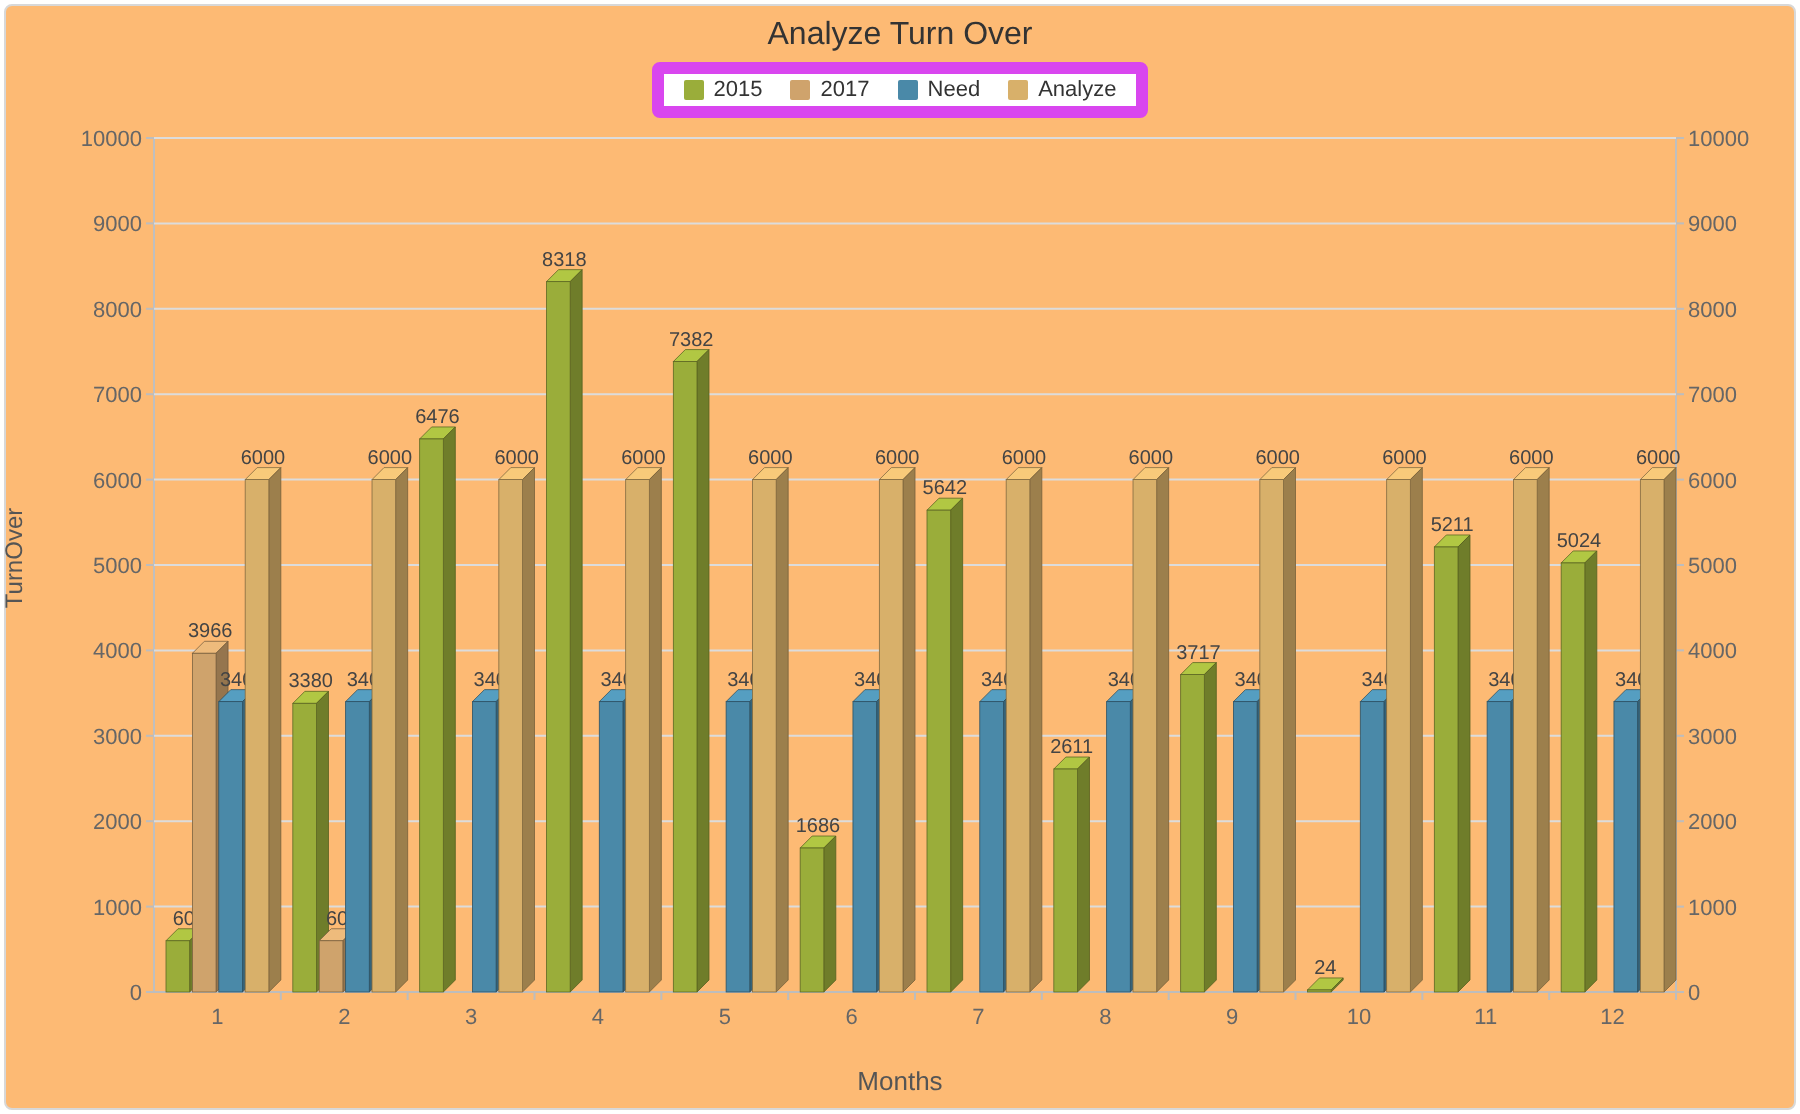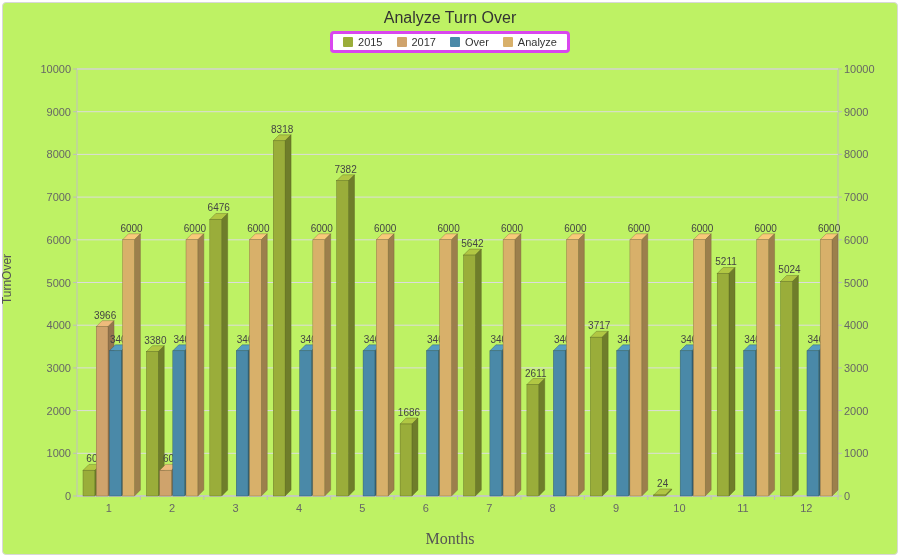--- a/index.html
+++ b/index.html
@@ -9,36 +9,36 @@
     height: 557px;
     font-family: Arial, Helvetica, sans-serif;
     background: #ffffff;
   }
   .chart-container {
     width: 896px;
     height: 553px;
     margin: 2px;
     border: 1px solid #d8d8d8;
     border-radius: 4px;
-    background: #bef264;
+    background: #fdba74;
     position: relative;
     box-sizing: border-box;
   }
   .title {
     text-align: center;
     font-size: 16px;
     color: #333;
     padding-top: 6px;
     padding-bottom: 4px;
   }
   .legend {
     display: flex;
     justify-content: space-between;
     gap: 14px;
-    border: 3px solid #d946ef;
+    border: 6px solid #d946ef;
     border-radius: 4px;
     width: fit-content;
     margin: 0 auto 4px auto;
     padding: 2px 10px;
     font-size: 11px;
     color: #333;
     background: #fff;
   }
   .legend-item {
     display: flex;
@@ -66,23 +66,22 @@
     transform: translate(-50%, -50%) rotate(-90deg);
     font-size: 12px;
     color: #555;
     white-space: nowrap;
   }
   .xlabel {
     position: absolute;
     left: 50%;
     bottom: 6px;
     transform: translateX(-50%);
-    font-size: 16px;
+    font-size: 13px;
     color: #555;
-    font-family: Liberation Serif, serif;
   }
   svg { display: block; }
   .axis-text { font-size: 11px; fill: #666; }
   .grid-line { stroke: #dcdcdc; stroke-width: 1; }
   .axis-line { stroke: #bdbdbd; stroke-width: 1; }
   .plot-border { stroke: #bfbfbf; stroke-width: 1; fill: none; }
   .dlabel { font-size: 10px; fill: #444; }
 </style>
 </head>
 <body>
@@ -94,21 +93,21 @@
     <div class="legend-item">
       <span class="legend-swatch" style="background:#9aad3a"></span>
       <span>2015</span>
     </div>
     <div class="legend-item">
       <span class="legend-swatch" style="background:#cfa36c"></span>
       <span>2017</span>
     </div>
     <div class="legend-item">
       <span class="legend-swatch" style="background:#4a89a8"></span>
-      <span>Over</span>
+      <span>Need</span>
     </div>
     <div class="legend-item">
       <span class="legend-swatch" style="background:#d8b06a"></span>
       <span>Analyze</span>
     </div>
   </div>
 
   <div class="ylabel">TurnOver</div>
   <div class="xlabel">Months</div>
 

